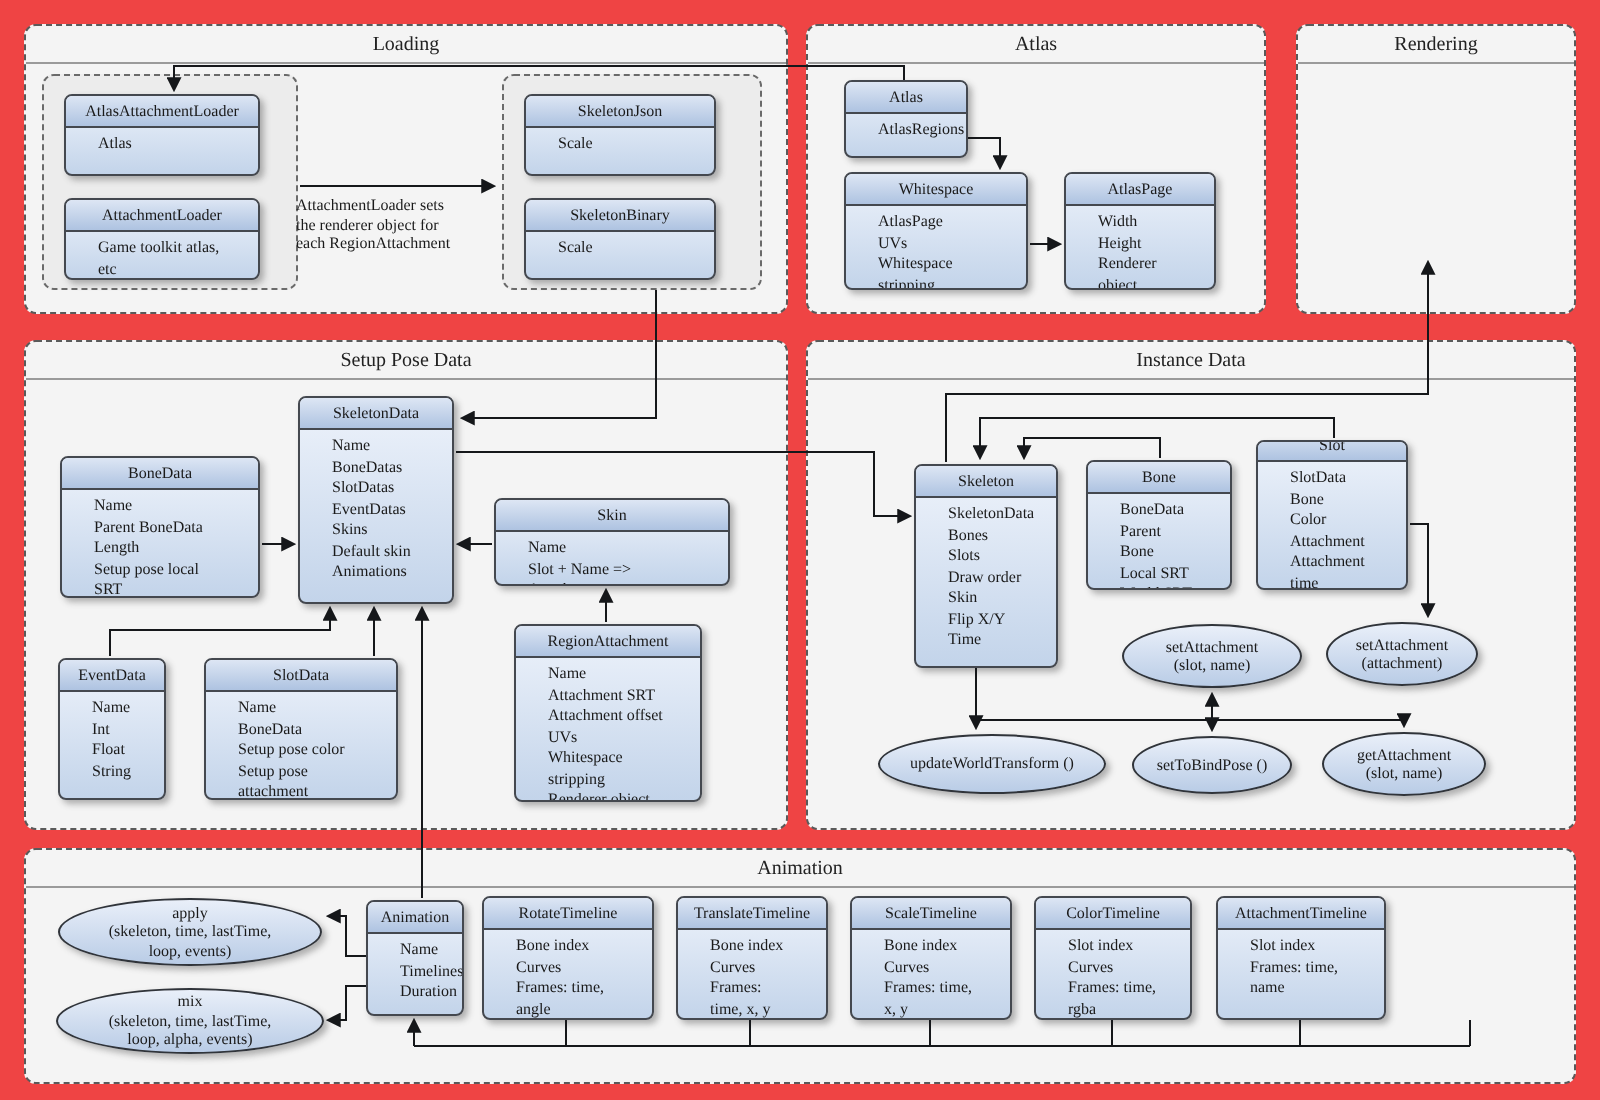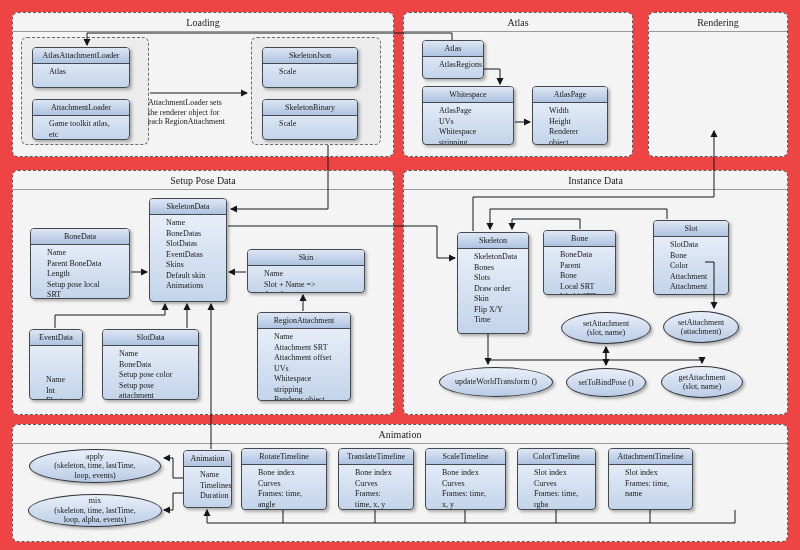--- a/index.html
+++ b/index.html
@@ -127,21 +127,21 @@
     <div class="cbody">Name
 Parent BoneData
 Length
 Setup pose local SRT</div>
   </div>
   <div class="cbox" style="left:247px;top:249px;width:118px;height:44px;">
     <div class="chead">Skin</div>
     <div class="cbody">Name
 Slot + Name =&gt; Attachment</div>
   </div>
-  <div class="cbox" style="left:29px;top:329px;width:54px;height:71px;gap:26px;">
+  <div class="cbox" style="left:29px;top:329px;width:54px;height:71px;">
     <div class="chead">EventData</div>
     <div class="cbody">Name
 Int
 Float
 String</div>
   </div>
   <div class="cbox" style="left:102px;top:329px;width:97px;height:71px;">
     <div class="chead">SlotData</div>
     <div class="cbody">Name
 BoneData
@@ -168,21 +168,21 @@
 Flip X/Y
 Time</div>
   </div>
   <div class="cbox" style="left:543px;top:230px;width:73px;height:65px;">
     <div class="chead">Bone</div>
     <div class="cbody">BoneData
 Parent Bone
 Local SRT
 World SRT</div>
   </div>
-  <div class="cbox" style="left:653px;top:220px;width:76px;height:75px;">
+  <div class="cbox" style="left:628px;top:220px;width:76px;height:75px;justify-content:center;">
     <div class="chead">Slot</div>
     <div class="cbody">SlotData
 Bone
 Color
 Attachment
 Attachment time</div>
   </div>
   <div class="ellipse" style="left:561px;top:312px;width:90px;height:32px;">setAttachment
 (slot, name)</div>
   <div class="ellipse" style="left:663px;top:311px;width:76px;height:32px;">setAttachment

